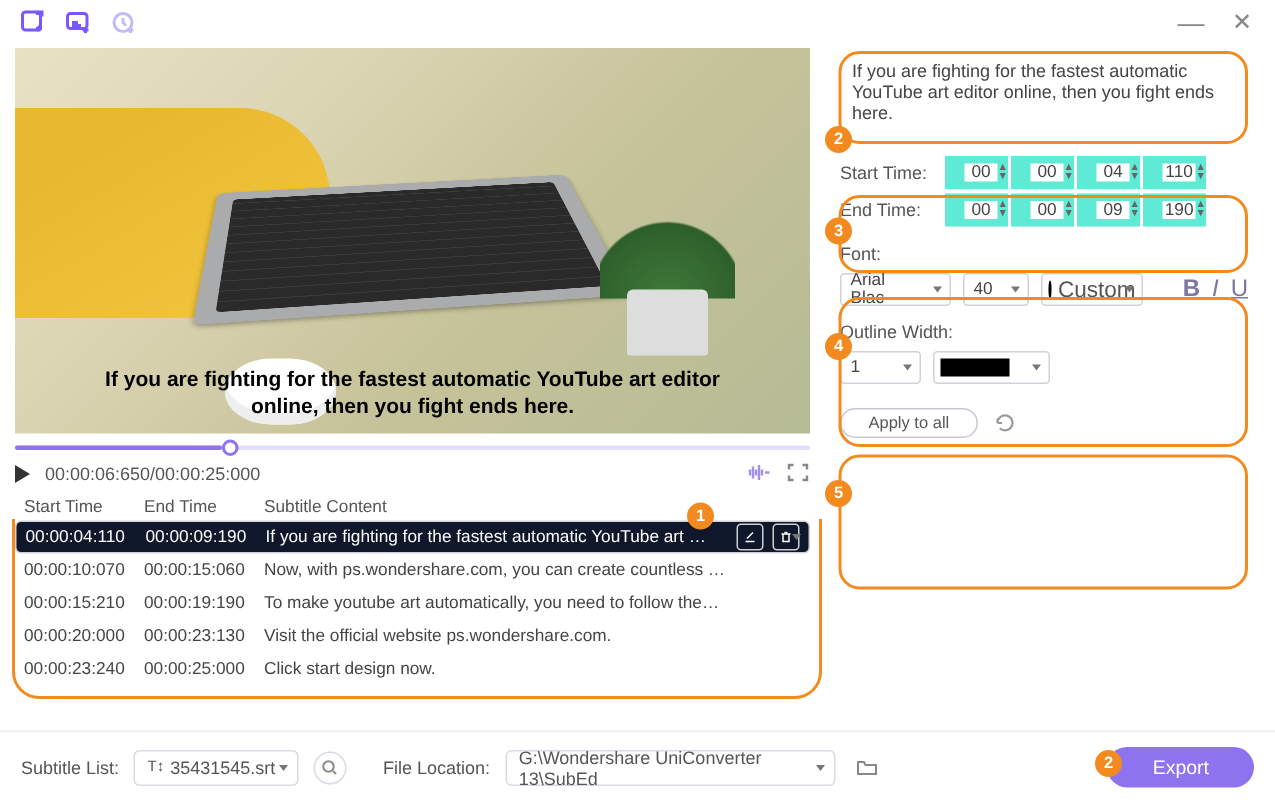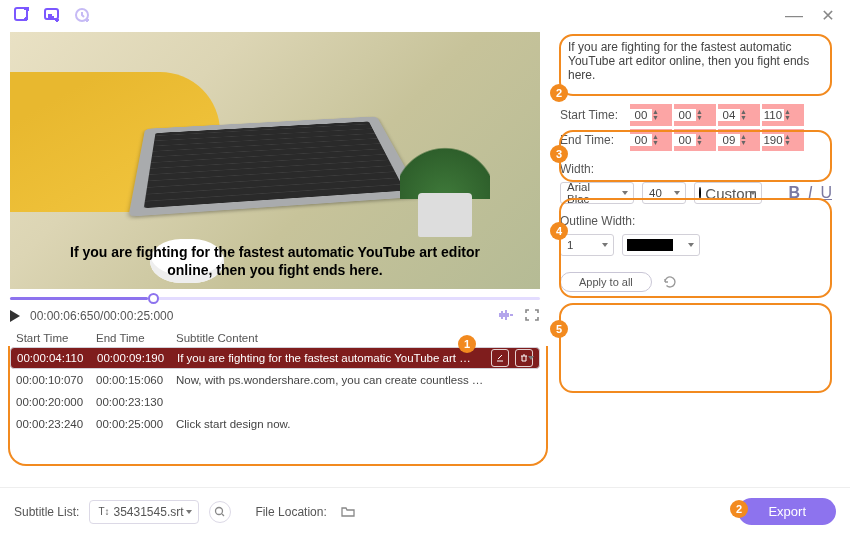--- a/index.html
+++ b/index.html
@@ -27,30 +27,30 @@
 .fill { position:absolute; left:0; top:0; height:3px; background:#8d73ee; border-radius:2px;}
 .thumb { position:absolute; top:-4px; width:11px; height:11px; border-radius:50%; background:#fff; border:2px solid #8d73ee;}
 .controls { display:flex; align-items:center; gap:10px; height:26px; font-size:12px; color:#555;}
 .play { width:0;height:0;border-left:10px solid #333;border-top:6px solid transparent;border-bottom:6px solid transparent; cursor:pointer;}
 .controls-right{margin-left:auto;display:flex;gap:10px;align-items:center;}
 .wave-icon svg, .expand-icon svg { stroke:#888; fill:none; stroke-width:1.6;}
 .subhdr { display:flex; font-size:11.5px; color:#555; padding:3px 6px;}
 .subhdr .c1{width:80px;} .subhdr .c2{width:80px;} .subhdr .c3{flex:1;}
 .sublist { font-size:11.5px; position:relative;}
 .row { display:flex; align-items:center; padding:5px 6px; color:#444; gap:0;}
-.row.sel { background:#7f1d1d; color:#fff; border-radius:4px;}
+.row.sel { background:#0f172a; color:#fff; border-radius:4px;}
 .row .c1{width:80px;} .row .c2{width:80px;} .row .c3{flex:1; overflow:hidden; white-space:nowrap; text-overflow:ellipsis; padding-right:50px;}
 .row .ricons { position:absolute; right:6px; display:flex; gap:6px;}
 .row .ricons .ri { width:18px;height:18px;border:1px solid rgba(255,255,255,.8);border-radius:3px;display:flex;align-items:center;justify-content:center;cursor:pointer;}
 .right { flex:1; padding:6px 18px 0 10px; display:flex; flex-direction:column; gap:8px; font-size:12px; color:#555;}
 .panel { position:relative; }
 .textbox { width:100%; height:54px; font-size:12px; color:#444; padding:4px 8px; border:none; outline:none; resize:none;}
 .timerow { display:flex; align-items:center; gap:2px; margin:3px 0;}
 .timerow label{ width:68px;}
-.spin { display:flex; align-items:center; width:42px; height:22px; border:none; background:#fca5a5; font-size:11.5px; justify-content:flex-start;}
+.spin { display:flex; align-items:center; width:42px; height:22px; border:none; background:#5eead4; font-size:11.5px; justify-content:flex-end;}
 .spin input { width:22px; border:none; text-align:center; font-size:11.5px; outline:none; color:#444;}
 .spin .ar { display:flex; flex-direction:column; font-size:7px; line-height:6px; color:#666; cursor:pointer;}
 .fl{display:flex;align-items:center;gap:8px;}
 .sel { height:22px; border:1px solid #d2d0d8; border-radius:3px; padding:0 18px 0 6px; font-size:11.5px; color:#444; display:flex; align-items:center; position:relative; background:#fff; cursor:pointer;}
 .sel::after{content:"";position:absolute;right:5px;top:8px;border-left:3px solid transparent;border-right:3px solid transparent;border-top:4px solid #777;}
 .color-sel { height:22px; width:68px; border:1px solid #d2d0d8; border-radius:3px; display:flex; align-items:center; padding:0 4px; gap:4px; position:relative; cursor:pointer;}
 .color-sel::after{content:"";position:absolute;right:5px;top:8px;border-left:3px solid transparent;border-right:3px solid transparent;border-top:4px solid #777;}
 .swatch { width:12px;height:12px;border-radius:50%;}
 .colortext{font-size:15px;color:#555;}
 .biu { margin-left:auto; display:flex; gap:8px; font-family:"Times New Roman",serif; font-size:16px; color:#7a78a1;}
@@ -161,22 +161,28 @@
               </svg>
             </div>
         </div>
       </div>
       <div class="row">
           <div class="c1">00:00:10:070</div>
           <div class="c2">00:00:15:060</div>
           <div class="c3">Now, with ps.wondershare.com, you can create countless YouTube Cha...</div>
         </div>
       <div class="row">
+          <div class="c1">00:00:15:210</div>
+          <div class="c2">00:00:19:190</div>
+          <div class="c3">To make youtube art automatically, you need to follow these steps:</div>
+        </div>
+      <div class="row">
           <div class="c1">00:00:20:000</div>
           <div class="c2">00:00:23:130</div>
+          <div class="c3">Visit the official website ps.wondershare.com.</div>
         </div>
       <div class="row">
           <div class="c1">00:00:23:240</div>
           <div class="c2">00:00:25:000</div>
           <div class="c3">Click start design now.</div>
         </div>
     </div>
   </div>
 
   <div class="right">
@@ -217,21 +223,21 @@
             <input value="09" style="">
             <div class="ar">▲<br>▼</div>
           </div>
         <div class="spin">
             <input value="190" style="">
             <div class="ar">▲<br>▼</div>
           </div>
       </div>
     </div>
     <div class="panel">
-      <div style="margin-bottom:6px">Width:</div>
+      <div style="margin-bottom:6px">Font:</div>
       <div class="fl">
         <div class="sel" style="width:74px">Arial Blac</div>
         <div class="sel" style="width:44px">40</div>
         <div class="color-sel">
             <div class="swatch" style="background:#000"></div>
             <span class="colortext">Custom</span>
           </div>
         <div class="biu">
           <span style="font-weight:bold">B</span>
           <span style="font-style:italic">I</span>
@@ -261,20 +267,21 @@
       <span style="font-size:10px;margin-right:4px">T↕</span>
       <span>35431545.srt</span>
     </div>
   <div class="circ">
       <svg width="12" height="12" viewBox="0 0 12 12" fill="none" stroke="#888" stroke-width="1.3">
         <circle cx="5" cy="5" r="3.5"></circle>
         <path d="M8 8l2 2"></path>
       </svg>
     </div>
   <span style="margin-left:14px">File Location:</span>
+  <div class="fsel" style="width:220px">G:\Wondershare UniConverter 13\SubEd</div>
   <div class="foldbtn">
       <svg width="16" height="14" viewBox="0 0 16 14" fill="none" stroke="#888" stroke-width="1.3">
         <path d="M2 3h4l1 2h7v6H2z"></path>
       </svg>
     </div>
   <div class="export">Export</div>
 </div>
 
 <div class="callout" style="left:8px; top:346px; width:540px; height:120px; border-radius:0 0 18px 18px; border-top:none;"></div>
 <div class="cnum" style="left:458px; top:335px">1</div>

